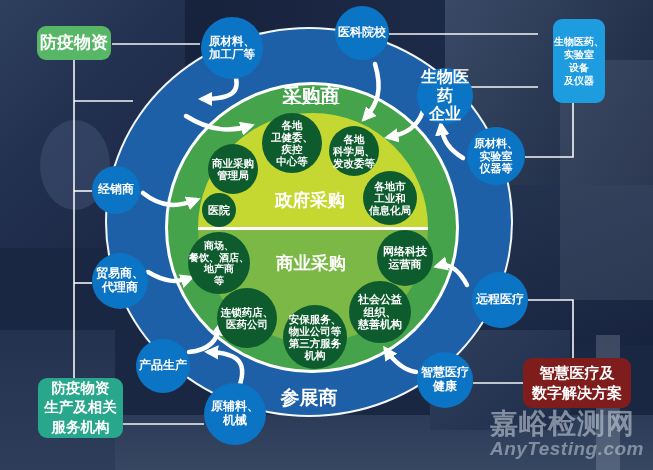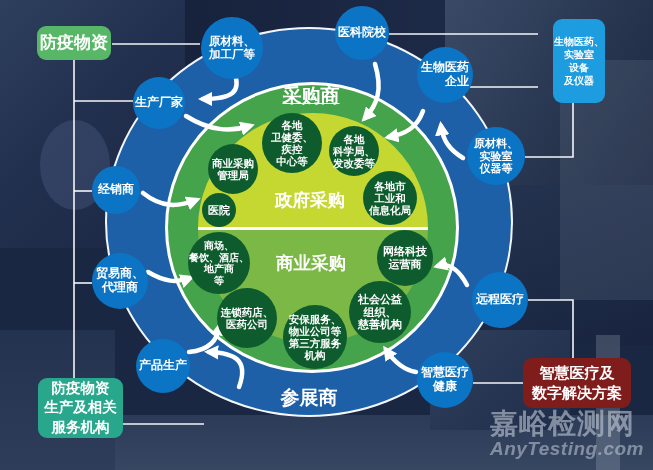--- a/index.html
+++ b/index.html
@@ -148,33 +148,34 @@
   <div class="node green" style="left:217px;top:288px;width:60px;height:60px;font-size:10.5px;">连锁药店、
 医药公司</div>
   <div class="node green" style="left:188px;top:232px;width:62px;height:62px;font-size:10px;">商场、
 餐饮、酒店、
 地产商
 等</div>
 
   <div class="node blue" style="left:201px;top:17px;width:62px;height:62px;font-size:11.5px;">原材料、
 加工厂等</div>
   <div class="node blue" style="left:335px;top:6px;width:54px;height:54px;font-size:12px;">医科院校</div>
-  <div class="node blue" style="left:417px;top:47px;width:56px;height:56px;font-size:12px;text-align:right;">生物医药
+  <div class="node blue" style="left:417px;top:68px;width:56px;height:56px;font-size:16px;">生物医药
 企业</div>
   <div class="node blue" style="left:467px;top:127px;width:58px;height:58px;font-size:11px;">原材料、
 实验室
 仪器等</div>
   <div class="node blue" style="left:472px;top:272px;width:56px;height:56px;font-size:12px;">远程医疗</div>
   <div class="node blue" style="left:417px;top:352px;width:56px;height:56px;font-size:12px;">智慧医疗
 健康</div>
+  <div class="node blue" style="left:204px;top:383px;width:62px;height:62px;font-size:12px;">原辅料、
+机械</div>
   <div class="node blue" style="left:136px;top:339px;width:54px;height:54px;font-size:12px;">产品生产</div>
   <div class="node blue" style="left:92px;top:253px;width:56px;height:56px;font-size:12px;">贸易商、
 代理商</div>
   <div class="node blue" style="left:92px;top:166px;width:48px;height:48px;font-size:12px;">经销商</div>
-  <div class="node blue" style="left:133px;top:77px;width:52px;height:52px;font-size:12px;">生产厂家</div>
 
   <div class="corner-box box-public-health">防疫物资</div>
   <div class="corner-box box-biomedicine">生物医药、
 实验室
 设备
 及仪器</div>
   <div class="corner-box box-epidemic">防疫物资
 生产及相关
 服务机构</div>
   <div class="corner-box box-smart">智慧医疗及

